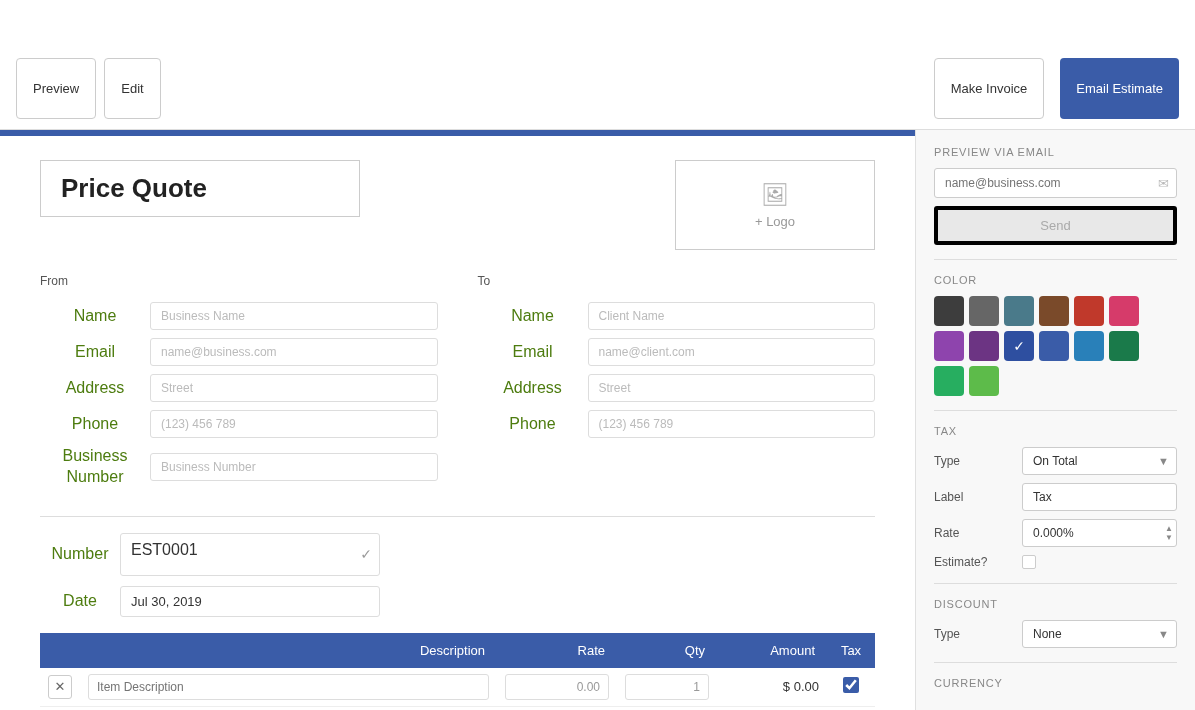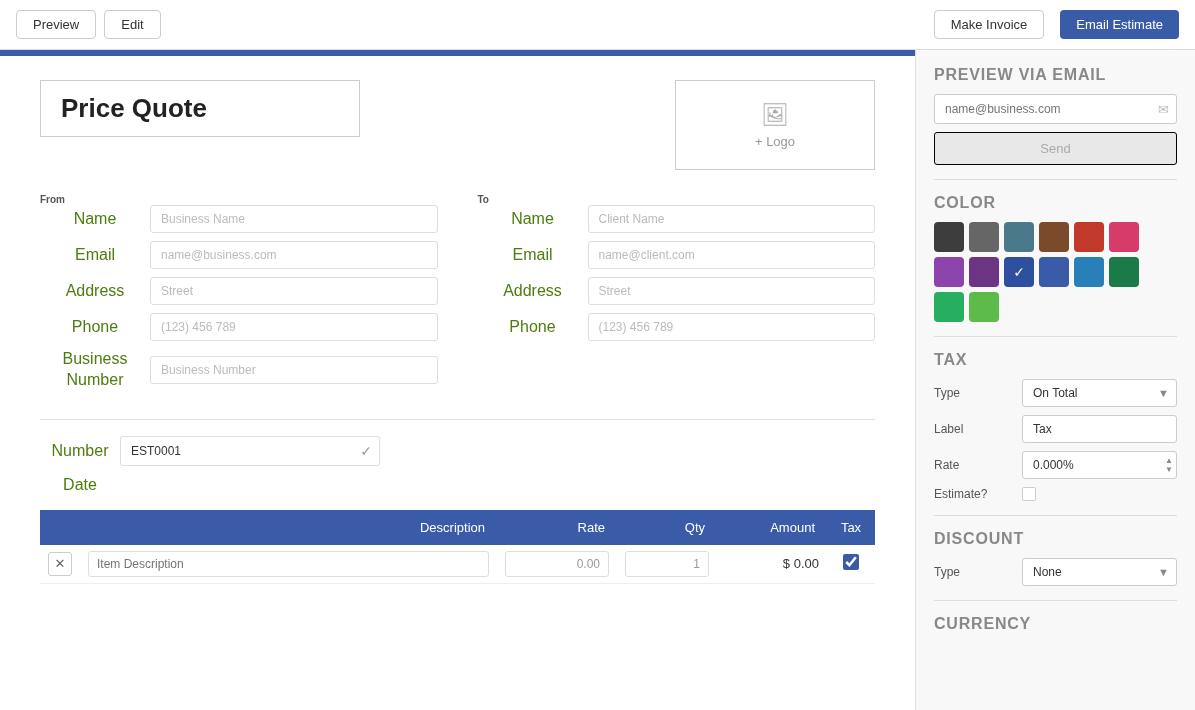--- a/index.html
+++ b/index.html
@@ -10,27 +10,28 @@
       align-items: center;
       justify-content: space-between;
       padding: 10px 16px;
       background: #fff;
       border-bottom: 1px solid #ddd;
     }
     .top-bar-left { display: flex; gap: 8px; }
     .top-bar-right { display: flex; gap: 16px; }
 
     .btn {
-      padding: 6px 16px;
+      padding: 22px 16px;
       border-radius: 4px;
       border: 1px solid #ccc;
       background: #fff;
       cursor: pointer;
       font-size: 13px;
       color: #333;
+      margin-top: 48px;
     }
     .btn-primary {
       background: #3a5ca8;
       color: #fff;
       border: none;
     }
 
     .main-container {
       display: flex;
       width: 1195px;
@@ -87,24 +88,24 @@
       display: flex;
       gap: 40px;
       margin-bottom: 20px;
     }
 
     .from-section, .to-section {
       flex: 1;
     }
 
     .section-title {
-      font-size: 10px;
-      font-weight: bold;
+      font-size: 12px;
+      font-weight: normal;
       color: #555;
-      margin-bottom: 0;
+      margin-bottom: 14px;
     }
 
     .field-row {
       display: flex;
       align-items: center;
       margin-bottom: 8px;
     }
 
     .field-label {
       width: 110px;
@@ -262,22 +263,22 @@
     
     .sidebar {
       width: 280px;
       background: #f8f8f8;
       border-left: 1px solid #e0e0e0;
       padding: 16px 18px;
       overflow-y: auto;
     }
 
     .sidebar-section-title {
-      font-size: 16px;
-      font-weight: bold;
+      font-size: 11px;
+      font-weight: normal;
       color: #888;
       letter-spacing: 0.8px;
       margin-bottom: 10px;
       text-transform: uppercase;
     }
 
     .sidebar-divider {
       border: none;
       border-top: 1px solid #ddd;
       margin: 14px 0;
@@ -304,21 +305,21 @@
       top: 50%;
       transform: translateY(-50%);
       color: #bbb;
       font-size: 13px;
     }
 
     .send-btn {
       width: 100%;
       padding: 8px;
       background: #e8e8e8;
-      border: 1px solid #000000;
+      border: 4px solid #000000;
       border-radius: 3px;
       color: #aaa;
       font-size: 13px;
       cursor: pointer;
     }
 
     .color-grid {
       display: grid;
       grid-template-columns: repeat(6, 30px);
       gap: 5px;
@@ -500,26 +501,27 @@
           </div>
         </div>
       </div>
 
       <hr class="divider">
 
       <div class="number-date-area">
         <div class="number-row">
           <div class="field-label">Number</div>
           <div class="number-input-wrap">
-            <input type="text" style="width: 100%; border: 1px solid rgb(221, 221, 221); padding: 7px 32px 7px 10px; font-size: 12px; border-radius: 3px; color: rgb(51, 51, 51);" value="EST0001">
+            <input type="text" style="width: 100%; border: 1px solid rgb(221, 221, 221); padding: 7px 32px 16px 10px; font-size: 16px; border-radius: 3px; color: rgb(51, 51, 51);" value="EST0001">
             <span class="number-check">✓</span>
           </div>
         </div>
         <div class="date-row">
           <div class="field-label">Date</div>
+          <input type="text" class="date-input" value="Jul 30, 2019" style="">
         </div>
       </div>
 
       <table class="items-table">
         <thead>
           <tr>
             <th style="width:36px;"></th>
             <th>Description</th>
             <th style="width:120px;text-align:right;">Rate</th>
             <th style="width:100px;text-align:right;">Qty</th>

